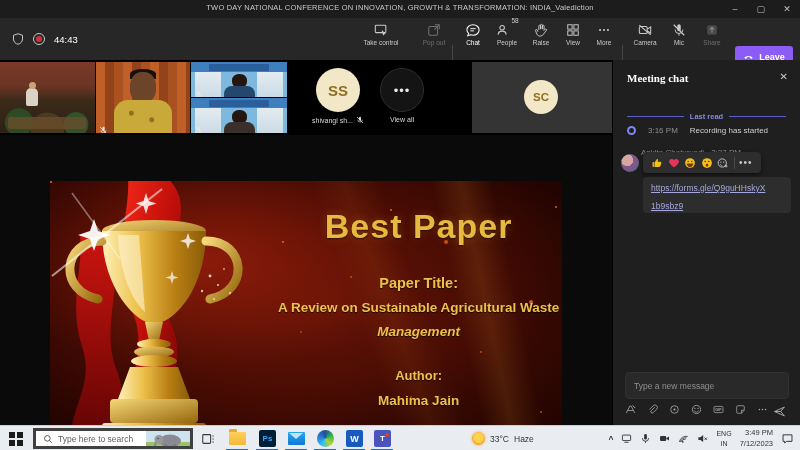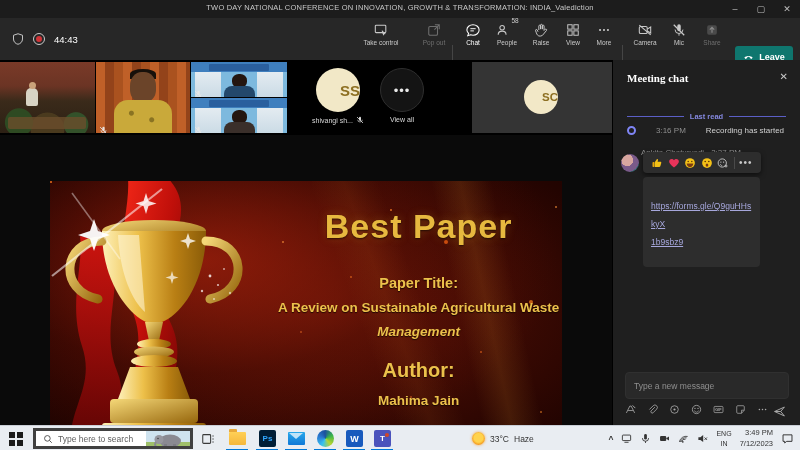--- a/index.html
+++ b/index.html
@@ -18,21 +18,21 @@
   .timer { color:#fff; font-size:9.5px; }
   .rec-ind { width:12px; height:12px; border:1.5px solid #c9c9c9; border-radius:50%; display:flex; align-items:center; justify-content:center; }
   .rec-ind i { width:6px; height:6px; border-radius:50%; background:#d13438; display:block; }
   .tb-btn { position:absolute; top:5px; width:48px; height:34px; display:flex; flex-direction:column; align-items:center; gap:2px; color:#c9c9c9; }
   .tb-btn svg { width:14px; height:14px; }
   .tb-btn .lbl { font-size:6.5px; white-space:nowrap; }
   .tb-btn.dim { color:#6f6f6f; }
   .tb-div { position:absolute; top:27px; width:1px; height:16px; background:#454545; }
   .chat-underline { position:absolute; left:458px; top:55px; width:30px; height:3px; background:#7f85f5; border-radius:2px; }
   .ppl-count { font-size:6.5px; position:relative; top:-6px; left:1px; color:#c9c9c9; }
-  #leave-btn { position:absolute; left:735px; top:28px; width:58px; height:21px; background:#0f766e; border-radius:3px; display:flex; align-items:center; justify-content:center; gap:5px; color:#fff; font-size:9px; font-weight:bold; }
+  #leave-btn { position:absolute; left:735px; top:28px; width:58px; height:21px; background:#8b5cf6; border-radius:3px; display:flex; align-items:center; justify-content:center; gap:5px; color:#fff; font-size:9px; font-weight:bold; }
   #leave-btn svg { width:11px; height:11px; }
 
   
   #strip { position:absolute; left:0; top:60px; width:612px; height:75px; background:#000; }
   .vtile { position:absolute; overflow:hidden; background:#111; }
   #tile-room { left:0; top:2px; width:95px; height:71px;
     background:
       radial-gradient(circle at 20% 85%, #2e4a22 0 14%, transparent 15%),
       radial-gradient(circle at 80% 88%, #33512a 0 12%, transparent 13%),
       radial-gradient(circle at 50% 95%, #4a3a1e 0 20%, transparent 21%),
@@ -51,21 +51,21 @@
   #tile-b1 { top:2px; } #tile-b2 { top:38px; }
   .vtile-blue .bld-l, .vtile-blue .bld-r { position:absolute; top:10px; bottom:0; width:26px; background:linear-gradient(180deg,#e9eef2,#cfdde6); opacity:.95; }
   .vtile-blue .bld-l { left:4px; } .vtile-blue .bld-r { right:4px; }
   .vtile-blue .banner { position:absolute; left:18px; top:2px; width:60px; height:7px; background:#2a5f9e; border-radius:1px; }
   .vtile-blue .phead { position:absolute; left:41px; top:12px; width:15px; height:14px; background:#241610; border-radius:45%; }
   .vtile-blue .pbody { position:absolute; left:33px; top:24px; width:31px; height:11px; border-radius:8px 8px 0 0; }
   #tile-b1 .pbody { background:#23486b; } #tile-b2 .pbody { background:#3a2f2a; }
   .tile-mic { position:absolute; left:3px; bottom:3px; width:9px; height:9px; color:#e8e8e8; opacity:.95; }
   .tile-mic svg { width:9px; height:9px; }
 
-  .avatar-big { position:absolute; border-radius:50%; background:#f2e8c7; color:#8d6f22; display:flex; align-items:center; justify-content:flex-end; font-weight:bold; }
+  .avatar-big { position:absolute; border-radius:50%; background:#f2e8c7; color:#8d6f22; display:flex; align-items:center; justify-content:center; font-weight:bold; }
   #ss-avatar { left:316px; top:8px; width:44px; height:44px; font-size:15px; }
   #ss-caption { position:absolute; left:296px; top:56px; width:84px; text-align:center; color:#d9d9d9; font-size:7px; display:flex; align-items:center; justify-content:center; gap:3px; }
   #ss-caption svg { width:8px; height:8px; }
   #viewall-circle { position:absolute; left:380px; top:8px; width:44px; height:44px; border-radius:50%; background:#141414; border:1px solid #2e2e2e; color:#e8e8e8; display:flex; align-items:center; justify-content:center; font-size:13px; letter-spacing:1px; }
   #viewall-caption { position:absolute; left:372px; top:56px; width:60px; text-align:center; color:#d9d9d9; font-size:7px; }
   #sc-panel { position:absolute; left:472px; top:2px; width:140px; height:71px; background:#343434; }
   #sc-avatar { left:52px; top:18px; width:34px; height:34px; font-size:11.5px; }
 
   
   #stage { position:absolute; left:0; top:135px; width:612px; height:290px; background:#0a0a0a; }
@@ -82,44 +82,44 @@
     box-shadow: 340px 28px 0 0 rgba(255,130,40,.8), 395px 60px 0 1px rgba(255,100,20,.7), 455px 42px 0 0 rgba(255,150,60,.8),
       300px 95px 0 0 rgba(255,120,30,.6), 480px 120px 0 1px rgba(255,130,30,.7), 430px 170px 0 0 rgba(255,110,30,.6),
       360px 215px 0 0 rgba(255,120,40,.5), 250px 150px 0 0 rgba(255,120,40,.5), 490px 230px 0 0 rgba(255,140,40,.6),
       280px 250px 0 0 rgba(255,110,30,.5), 232px 60px 0 0 rgba(255,150,60,.7), 505px 25px 0 0 rgba(255,150,60,.7); }
   #slide-text { position:absolute; left:44%; top:0; width:56%; height:100%; text-align:center; color:#e7bd4a; }
   #slide-title { position:absolute; left:0; width:100%; top:26px; font-size:34px; font-weight:bold; color:#e7b93f; text-shadow:0 1px 2px rgba(0,0,0,.6), 0 0 10px rgba(230,170,50,.25); letter-spacing:1px; }
   .slide-h { font-weight:bold; color:#ecc14b; text-shadow:0 1px 1px rgba(0,0,0,.7); }
   #slide-ptl { position:absolute; left:0; width:100%; top:94px; font-size:14.5px; }
   #slide-p1 { position:absolute; left:-6%; width:112%; top:119px; font-size:13.5px; }
   #slide-p2 { position:absolute; left:0; width:100%; top:143px; font-size:13.5px;font-style:italic; }
-  #slide-al { position:absolute; left:0; width:100%; top:178px; font-size:20px; }
+  #slide-al { position:absolute; left:0; width:100%; top:187px; font-size:13px; }
   #slide-an { position:absolute; left:0; width:100%; top:212px; font-size:13.5px; }
   #presenter-tag { position:absolute; left:8px; top:268px; background:rgba(18,18,18,.88); color:#efefef; font-size:7px; padding:3px 6px; display:flex; align-items:center; gap:4px; border-radius:1px; }
   #presenter-tag svg { width:8px; height:8px; }
 
   
   #chat { position:absolute; left:612px; top:60px; width:188px; height:365px; background:#1f1f1f; border-left:1px solid #000; }
   #chat-header { position:absolute; left:14px; top:12px; font-size:11px; font-weight:bold; color:#fff;font-family:Liberation Serif, serif; }
   #chat-close { position:absolute; right:12px; top:11px; color:#c9c9c9; font-size:10px; }
   #last-read { position:absolute; left:14px; right:14px; top:52px; display:flex; align-items:center; gap:6px; }
   #last-read .line { flex:1; height:1px; background:#5b5fc7; }
   #last-read .txt { color:#8589e0; font-size:7.5px; font-weight:bold; }
-  #event-row { position:absolute; left:14px; top:66px; display:flex; align-items:center; gap:20px; }
+  #event-row { position:absolute; left:14px; top:66px; display:flex; align-items:center; gap:12px; }
   .rec-dot { width:9px; height:9px; border:2px solid #7f85f5; border-radius:50%; background:transparent; }
   #event-row .t { color:#8f8f8f; font-size:8px; }
   #event-row .m { color:#d0d0d0; font-size:8px; }
   #sender-row { position:absolute; left:28px; top:88px; color:#8f8f8f; font-size:8px; display:flex; gap:7px; }
   #msg-avatar { position:absolute; left:8px; top:94px; width:18px; height:18px; border-radius:50%;
     background:radial-gradient(circle at 35% 35%, #d8a6a0 0 35%, #7a5a8a 36% 70%, #3a6a7a 71% 100%); }
   #reaction-bar { position:absolute; left:30px; top:92px; width:118px; height:21px; background:#2d2d2d; border-radius:4px; box-shadow:0 2px 5px rgba(0,0,0,.55); display:flex; align-items:center; justify-content:space-evenly; padding:0 4px; }
   #reaction-bar svg { width:12px; height:12px; }
   #reaction-bar .sep { width:1px; height:12px; background:#4a4a4a; }
   #reaction-bar .more { color:#c9c9c9; font-size:10px; letter-spacing:1px; line-height:10px; }
-  #msg-bubble { position:absolute; left:30px; top:117px; width:117px; background:#2d2d2d; border-radius:4px; padding:18px 8px; }
+  #msg-bubble { position:absolute; left:30px; top:117px; width:148px; background:#2d2d2d; border-radius:4px; padding:0 8px; }
   #msg-bubble a { color:#a6a7dc; font-size:8.5px; text-decoration:underline; word-break:break-all; line-height:1.5; }
   #compose { position:absolute; left:12px; top:312px; width:164px; height:27px; background:#292929; border:1px solid #303030; border-radius:4px; }
   #compose input { width:100%; height:100%; background:transparent; border:none; outline:none; color:#cfcfcf; font-size:8.5px; padding:0 8px; font-family:"Liberation Sans", sans-serif; }
   #compose input::placeholder { color:#8f8f8f; }
   #compose-icons { position:absolute; left:12px; top:344px; display:flex; gap:11px; color:#a9a9a9; align-items:center; }
   #compose-icons svg { width:11px; height:11px; }
   #send-btn { position:absolute; right:14px; top:344px; color:#a9a9a9; }
   #send-btn svg { width:13px; height:13px; }
 
   

